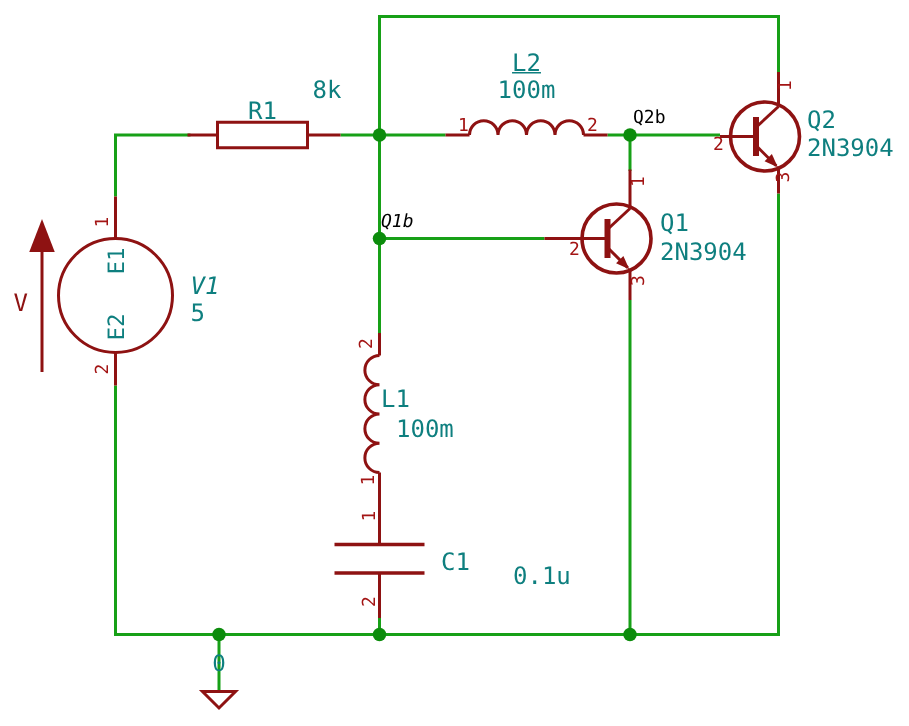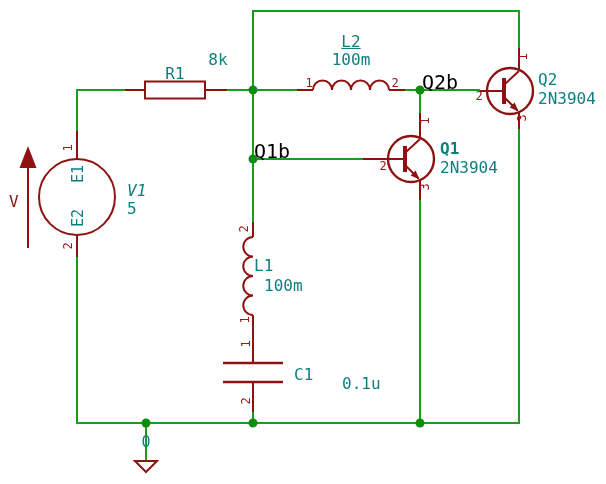--- a/index.html
+++ b/index.html
@@ -14,21 +14,21 @@
   svg{position:absolute;left:0;top:0;}
   .w{stroke:var(--wire);stroke-width:2;fill:none;stroke-linejoin:miter;}
   .s{stroke:var(--symbol);stroke-width:2;fill:none;stroke-linejoin:miter;}
   .s24{stroke-width:2.4;}
   .s4{stroke-width:4;}
   .sf{fill:var(--symbol);stroke:none;}
   .dot{fill:var(--junction);stroke:none;}
   .lbl{position:absolute;white-space:nowrap;line-height:1;}
   .field{color:var(--field);font-size:16px;}
   .small{font-size:15px;}
-  .netlbl{color:var(--net-label);font-size:20px;text-align:center;}
+  .netlbl{color:var(--net-label);font-size:12px;text-align:center;}
   .pinnum{color:var(--pin-number);font-size:12px;}
   .symtxt{color:var(--symbol);font-size:16px;}
   .cx{transform:translateX(-50%);}
   .cc{transform:translate(-50%,-50%);}
   .rot{transform:translate(-50%,-50%) rotate(-90deg);}
 </style>
 </head>
 <body>
 
 <div class="canvas">
@@ -127,21 +127,21 @@
   <div class="lbl pinnum cc" style="left:395px;top:83px;">2</div>
 
   <div class="lbl field" style="left:127px;top:183px;font-style:italic;">V1</div>
   <div class="lbl field" style="left:127px;top:201px;">5</div>
   <div class="lbl field small rot" style="left:78px;top:174px;">E1</div>
   <div class="lbl field small rot" style="left:78px;top:218px;">E2</div>
   <div class="lbl pinnum rot" style="left:68px;top:148px;">1</div>
   <div class="lbl pinnum rot" style="left:68px;top:246px;">2</div>
   <div class="lbl symtxt" style="left:9px;top:194px;">V</div>
 
-  <div class="lbl field" style="left:440px;top:141px;font-weight:bold;">Q1</div>
+  <div class="lbl field" style="left:440px;top:141px;">Q1</div>
   <div class="lbl field" style="left:440px;top:160px;">2N3904</div>
   <div class="lbl pinnum rot" style="left:425px;top:121px;">1</div>
   <div class="lbl pinnum cc" style="left:383px;top:166px;">2</div>
   <div class="lbl pinnum rot" style="left:425px;top:187px;">3</div>
 
   <div class="lbl field" style="left:538px;top:72px;">Q2</div>
   <div class="lbl field" style="left:538px;top:91px;">2N3904</div>
   <div class="lbl pinnum rot" style="left:523px;top:57px;">1</div>
   <div class="lbl pinnum cc" style="left:479px;top:96px;">2</div>
   <div class="lbl pinnum rot" style="left:522px;top:118px;">3</div>
@@ -151,16 +151,16 @@
   <div class="lbl pinnum rot" style="left:244px;top:229px;">2</div>
   <div class="lbl pinnum rot" style="left:245px;top:320px;">1</div>
 
   <div class="lbl field" style="left:294px;top:367px;">C1</div>
   <div class="lbl field" style="left:294px;top:376px;margin-left:48px;">0.1u</div>
   <div class="lbl pinnum rot" style="left:246px;top:344px;">1</div>
   <div class="lbl pinnum rot" style="left:246px;top:401px;">2</div>
 
   <div class="lbl field small cx" style="left:146px;top:435px;">0</div>
 
-  <div class="lbl netlbl" style="left:254px;top:141px;">Q1b</div>
+  <div class="lbl netlbl" style="left:254px;top:141px;font-style:italic;">Q1b</div>
   <div class="lbl netlbl" style="left:422px;top:72px;">Q2b</div>
 
 </div>
 
 </body></html>

